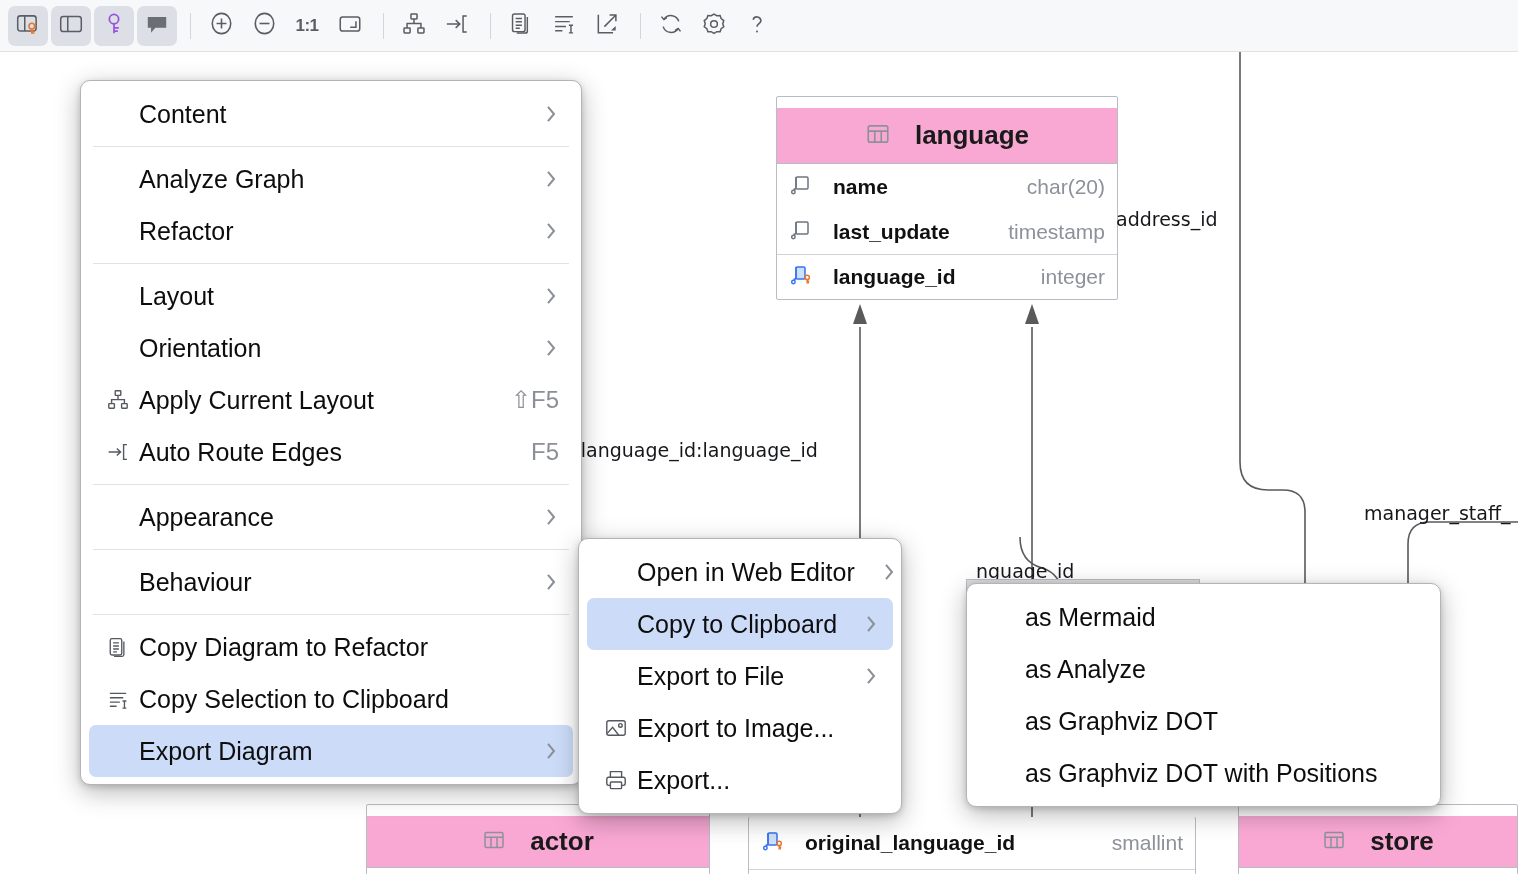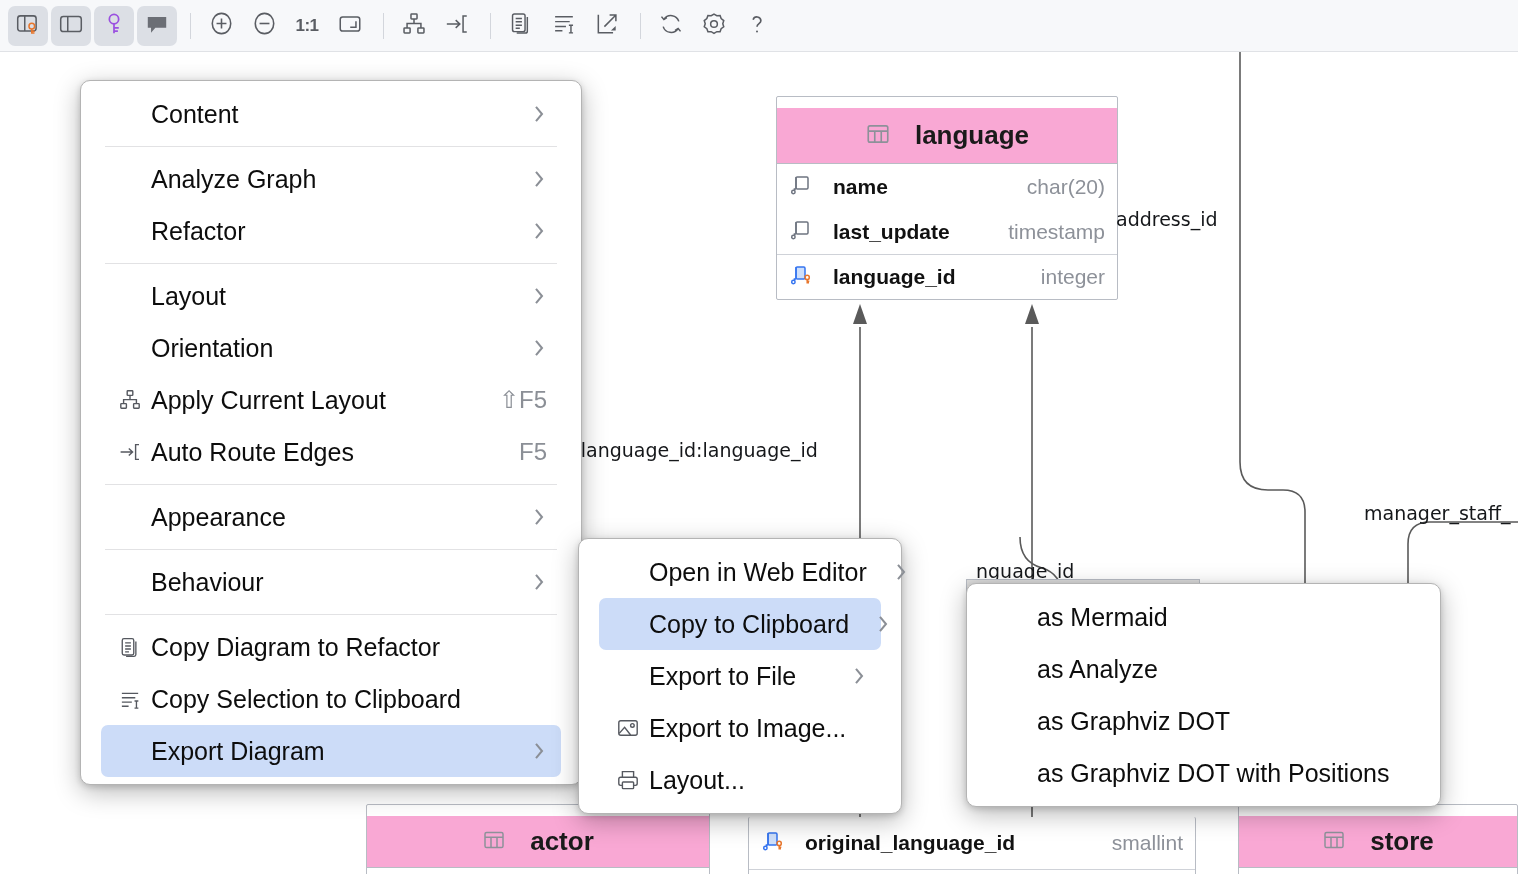--- a/index.html
+++ b/index.html
@@ -77,21 +77,21 @@
     margin-top: 15px;
   }
 
   
   .menu {
     position: absolute;
     background: #ffffff;
     border: 1px solid #b4b4b4;
     border-radius: 10px;
     box-shadow: 0 7px 26px rgba(0,0,0,0.28), 0 2px 6px rgba(0,0,0,0.16);
-    padding: 7px 12px;
+    padding: 7px 0;
   }
   .mi {
     position: relative;
     height: 52px;
     display: flex; align-items: center;
     padding: 0 14px 0 14px;
     margin: 0 8px;
     border-radius: 7px;
   }
   .mi.sel { background: #ccdcf8; }
@@ -602,21 +602,21 @@
   </div>
 
   <div class="mi">
     <span class="mi-icon">
       <svg width="24" height="24" viewBox="0 0 24 24" fill="none" stroke="#55585f" stroke-width="1.4">
         <path d="M6.4 9.2 V3.6 H17.6 V9.2"></path>
         <rect x="2.8" y="9.2" width="18.4" height="8.2" rx="1.8"></rect>
         <rect x="6.4" y="14" width="11.2" height="6.6" rx="0.8" fill="#fff"></rect>
       </svg>
     </span>
-    <span class="mi-label">Layout...</span>
+    <span class="mi-label">Export...</span>
   </div>
 
 </div>
 
 <div class="menu menu-sub2">
 
   <div class="mi">
     <span class="mi-icon empty"></span>
     <span class="mi-label">as Mermaid</span>
   </div>

